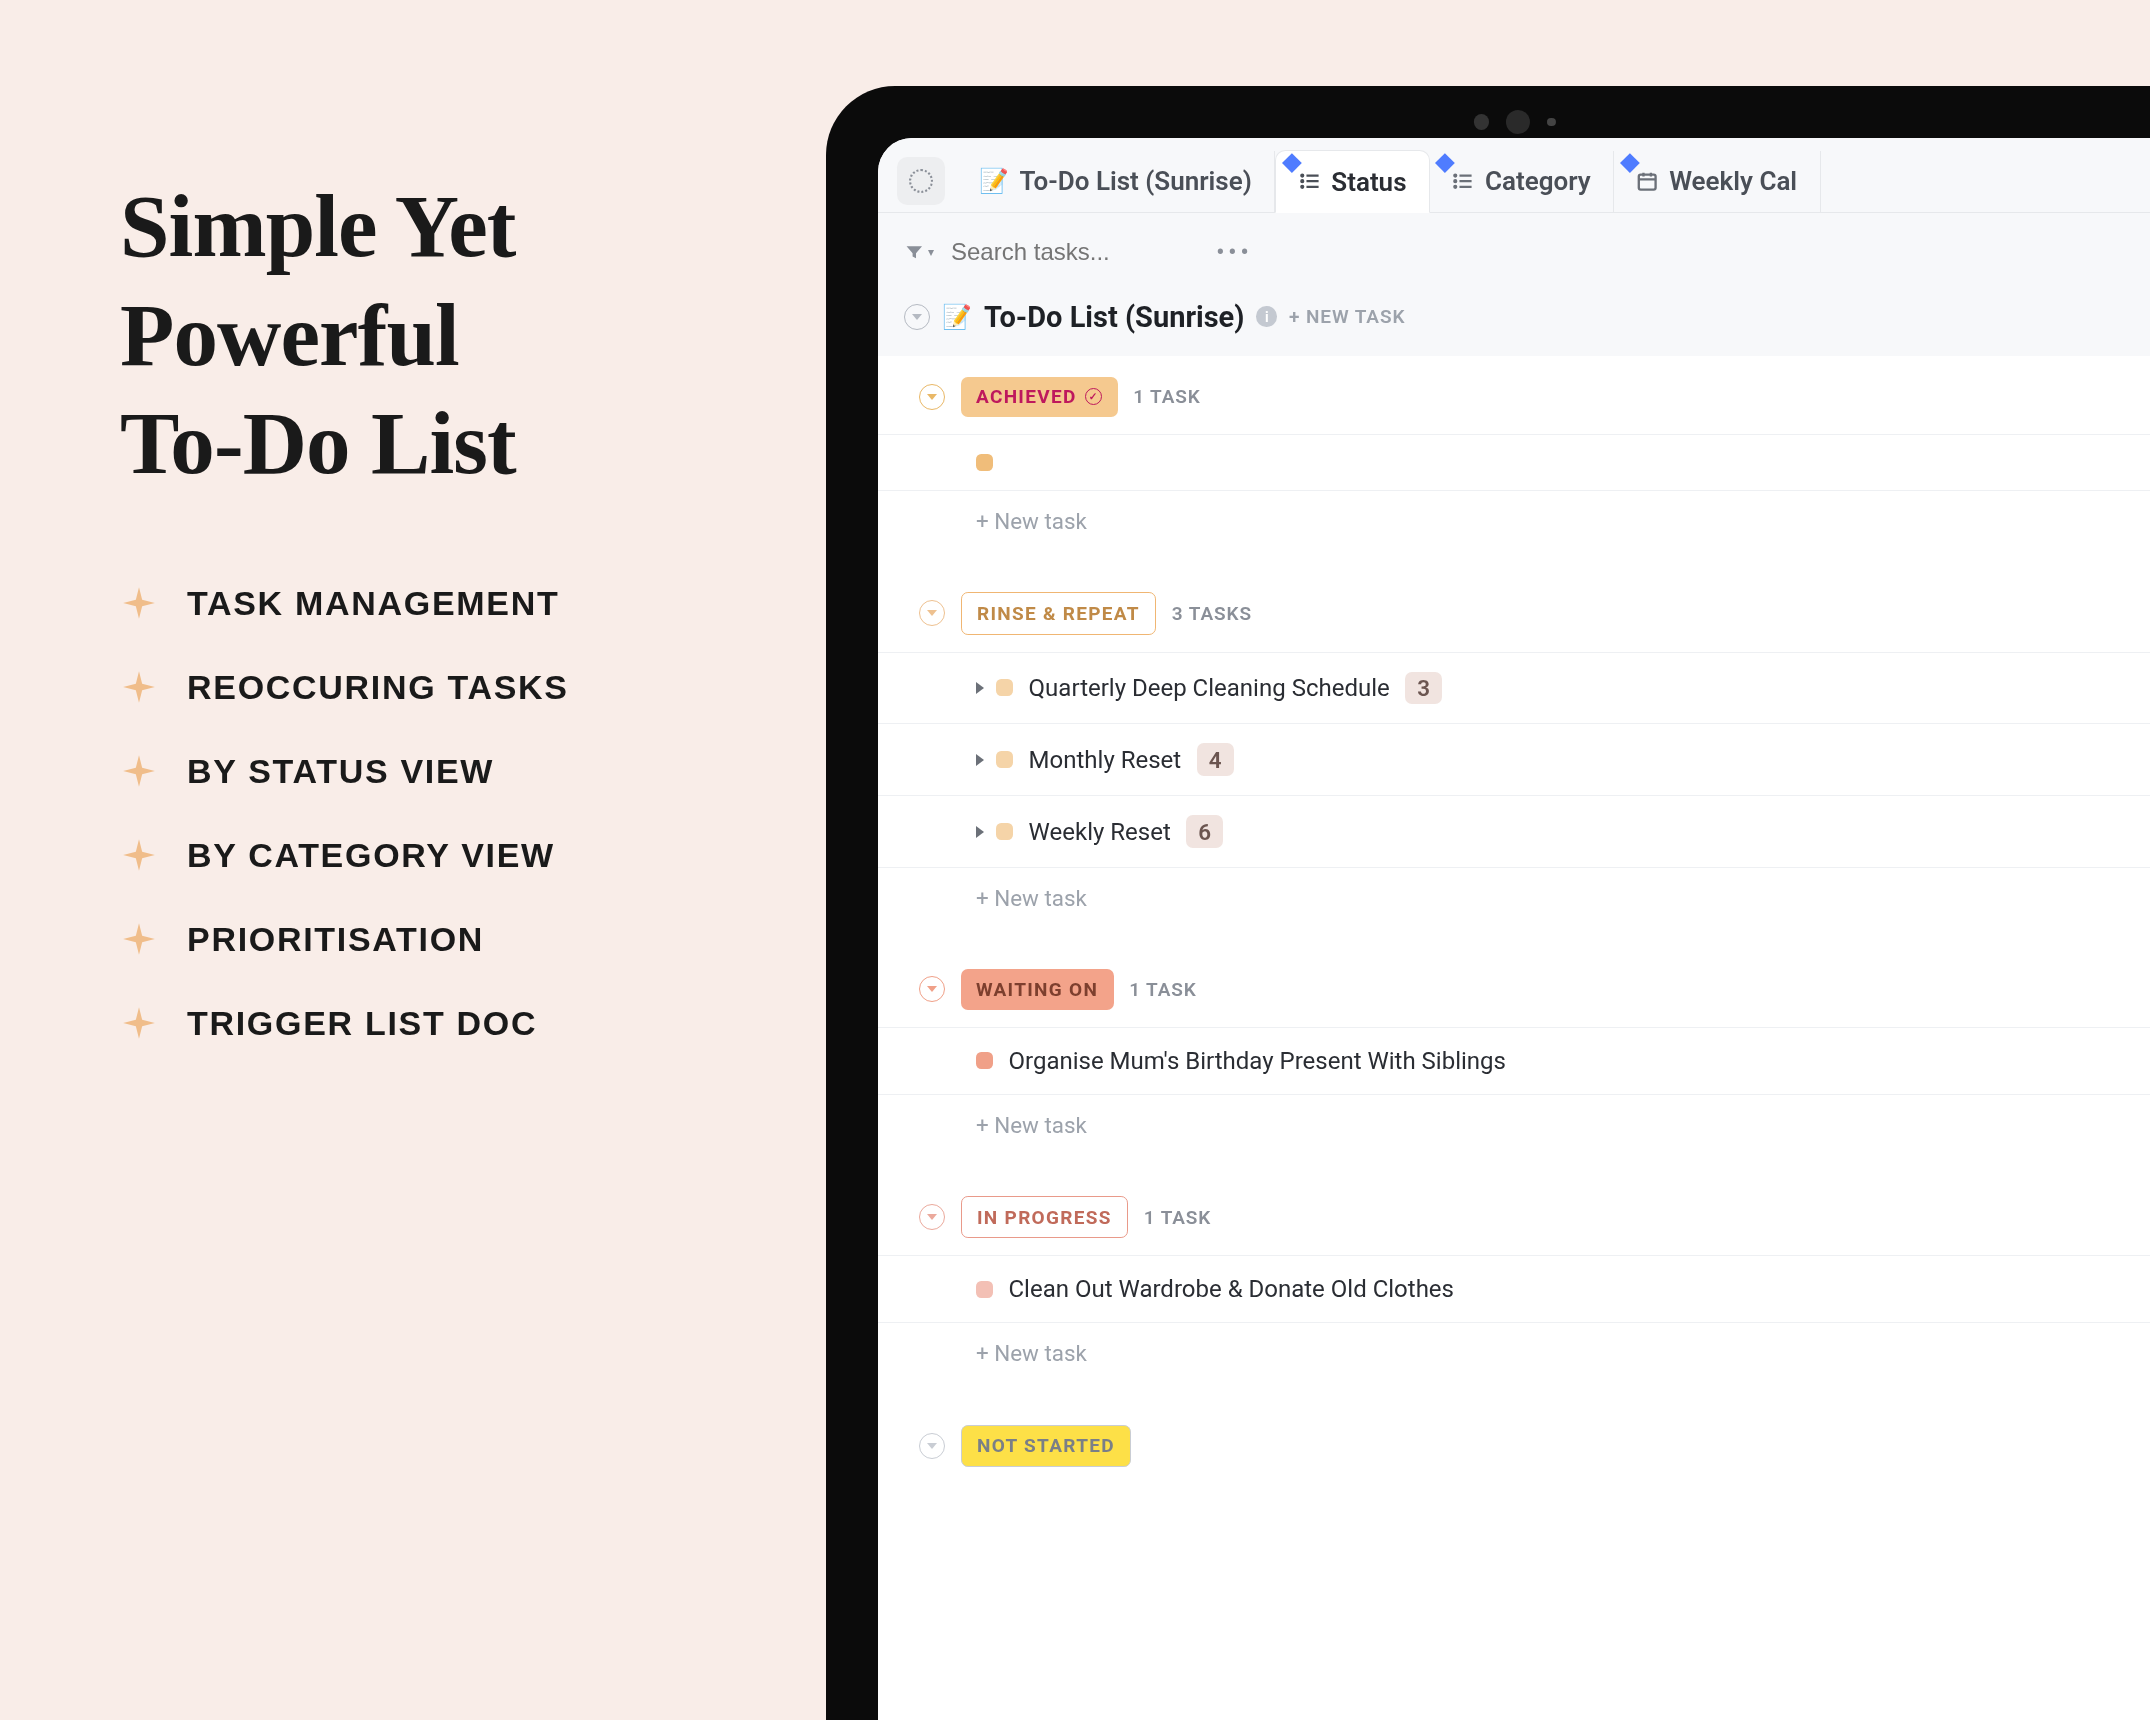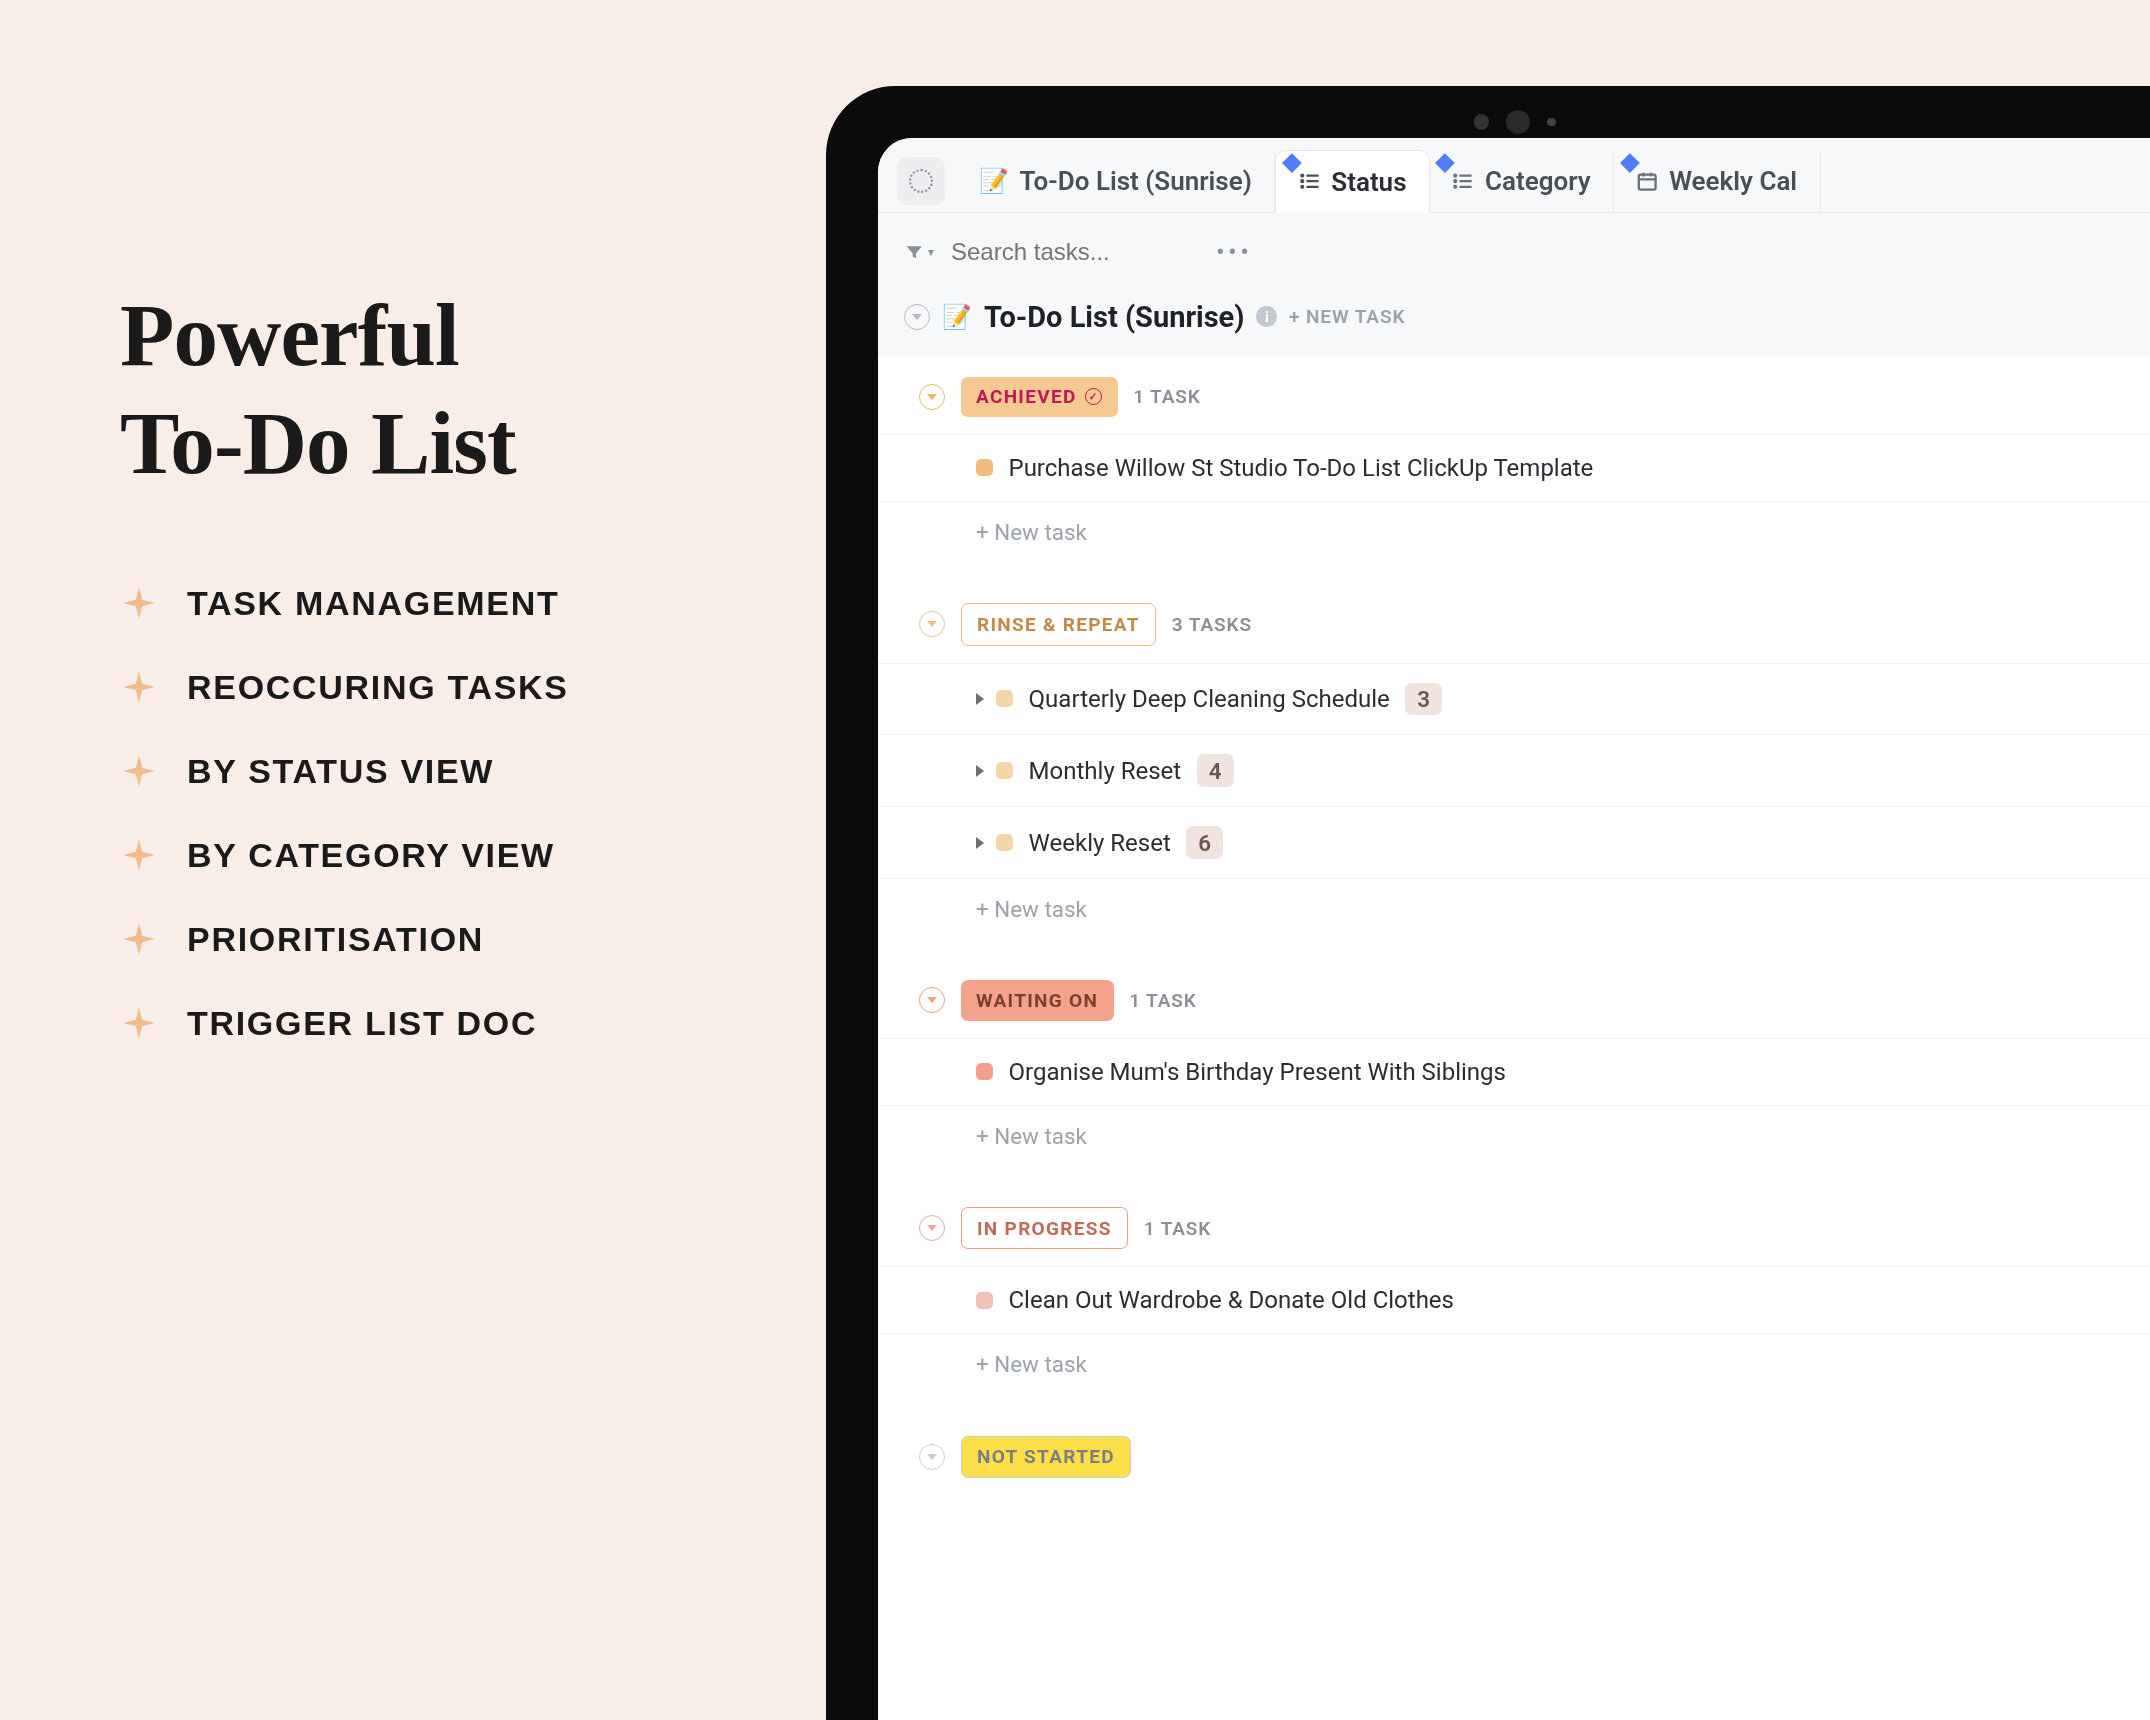--- a/index.html
+++ b/index.html
@@ -197,21 +197,21 @@
 .dot-achieved { background:#f0bd7a; }
 .dot-rinse { background:#f5d4a8; }
 .dot-waiting { background:#f0a088; }
 .dot-inprog { background:#f3c0b5; }
 </style>
 </head>
 <body>
 
 <div class="left-panel">
   <h1 class="headline">
-    <br>
+    <span>Simple Yet</span><br>
     <span>Powerful</span><br>
     <span>To-Do List</span>
   </h1>
   <ul class="feature-list">
 
   <li class="feature-item">
     <svg class="sparkle-icon" viewBox="0 0 24 24" fill="#f0bd8a">
       <path d="M12 2 L14 10 L22 12 L14 14 L12 22 L10 14 L2 12 L10 10 Z"></path>
     </svg>
     <span class="feature-text">TASK MANAGEMENT</span>
@@ -330,21 +330,20 @@
       <div class="chev-down"></div>
     </div>
     <div class="status-chip achieved-chip">
       <span>ACHIEVED</span>
       <span class="chip-check">✓</span>
     </div>
     <span class="task-count">1 TASK</span>
           </div>
           <div class="task-row">
             <div class="task-dot dot-achieved"></div>
-            <span>Purchase Willow St Studio To-Do List ClickUp Template</span>
           </div>
           <div class="new-task-row">+ New task</div>
         </div>
         <div class="group">
           <div class="group-header">
     <div class="grp-collapse rinse-circ">
       <div class="chev-down"></div>
     </div>
     <div class="status-chip rinse-chip">
       <span>RINSE &amp; REPEAT</span>

